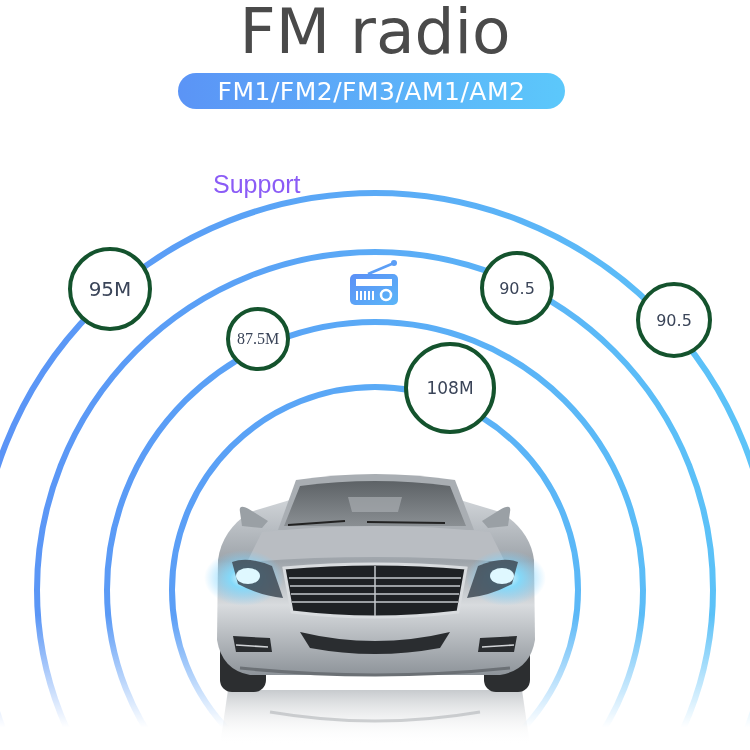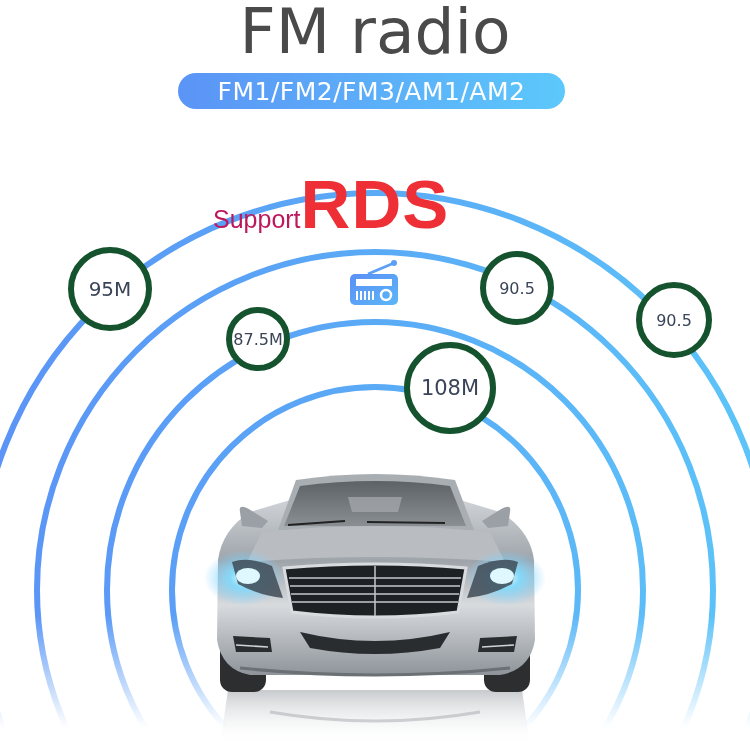--- a/index.html
+++ b/index.html
@@ -7,23 +7,23 @@
          font-family: "DejaVu Sans", "Liberation Sans", sans-serif; }
   .title { position: absolute; left: 0; top: 0; width: 750px; text-align: center;
            font-size: 63px; line-height: 64px; color: #4a4a4a; font-weight: normal;
            letter-spacing: 0px; }
   .pill { position: absolute; left: 178px; top: 73px; width: 387px; height: 36px;
           border-radius: 25px; background: linear-gradient(90deg, #5b94f6 0%, #5cc8fb 100%);
           display: flex; align-items: center; justify-content: center; }
   .pill span { color: #ffffff; font-size: 25px; letter-spacing: 0.5px; }
   svg.scene { position: absolute; left: 0; top: 0; }
   .rds-wrap { position: absolute; left: 213px; top: 170px; height: 70px; display: flex; align-items: baseline; }
-  .rds-support { color: #be185d; font-size: 25px; font-family: "Liberation Sans", sans-serif; }
+  .rds-support { color: #8b5cf6; font-size: 25px; font-family: "Liberation Sans", sans-serif; }
   .rds-main { color: #ee2f36; font-size: 69px; font-weight: bold; font-family: "Liberation Sans", sans-serif; letter-spacing: 1px; line-height: 70px; }
-  .badge { position: absolute; border: 6px solid #14532d; border-radius: 50%; background: #ffffff;
+  .badge { position: absolute; border: 4px solid #14532d; border-radius: 50%; background: #ffffff;
            display: flex; align-items: center; justify-content: center; color: #3a4458; box-sizing: border-box; }
   .radio-icon { position: absolute; left: 348px; top: 258px; width: 52px; height: 48px; }
 </style>
 </head>
 <body>
 
 <svg class="scene" width="750" height="750" viewBox="0 0 750 750">
   <defs>
     <linearGradient id="waveGrad" x1="0" y1="0" x2="750" y2="0" gradientUnits="userSpaceOnUse">
       <stop offset="0" stop-color="#5b94f6"></stop>
@@ -113,21 +113,20 @@
 </svg>
 
 <div class="title">FM radio</div>
 
 <div class="pill">
   <span>FM1/FM2/FM3/AM1/AM2</span>
 </div>
 
 <div class="rds-wrap">
   <span class="rds-support">Support</span>
-  <span class="rds-main">RDS</span>
 </div>
 
 <svg class="radio-icon" viewBox="0 0 52 48">
   <defs>
     <linearGradient id="radioGrad" x1="0" y1="0" x2="1" y2="1">
       <stop offset="0" stop-color="#5b8ff6"></stop>
       <stop offset="1" stop-color="#5bb6f8"></stop>
     </linearGradient>
   </defs>
   <line x1="20" y1="16" x2="46" y2="5" stroke="#5b9ef6" stroke-width="2.5"></line>
@@ -141,24 +140,24 @@
     <line x1="17" y1="33" x2="17" y2="42"></line>
     <line x1="21" y1="33" x2="21" y2="42"></line>
     <line x1="25" y1="33" x2="25" y2="42"></line>
   </g>
   <circle cx="38" cy="37" r="5" fill="none" stroke="#ffffff" stroke-width="2.5"></circle>
 </svg>
 
 <div class="badge" style="left:68px; top:247px; width:84px; height:84px; font-size:20px;">
   <span>95M</span>
 </div>
-<div class="badge" style="left:226px; top:307px; width:64px; height:64px; font-size:16px;">
+<div class="badge" style="left:226px; top:307px; width:64px; height:64px; font-size:16px;font-family:Liberation Serif, serif;">
   <span>87.5M</span>
 </div>
-<div class="badge" style="left:404px; top:342px; width:92px; height:92px; font-size:21px;">
+<div class="badge" style="left:404px; top:342px; width:92px; height:92px; font-size:17px;">
   <span>108M</span>
 </div>
 <div class="badge" style="left:480px; top:251px; width:74px; height:74px; font-size:16px;">
   <span>90.5</span>
 </div>
 <div class="badge" style="left:636px; top:282px; width:76px; height:76px; font-size:16px;">
   <span>90.5</span>
 </div>
 
 </body></html>

